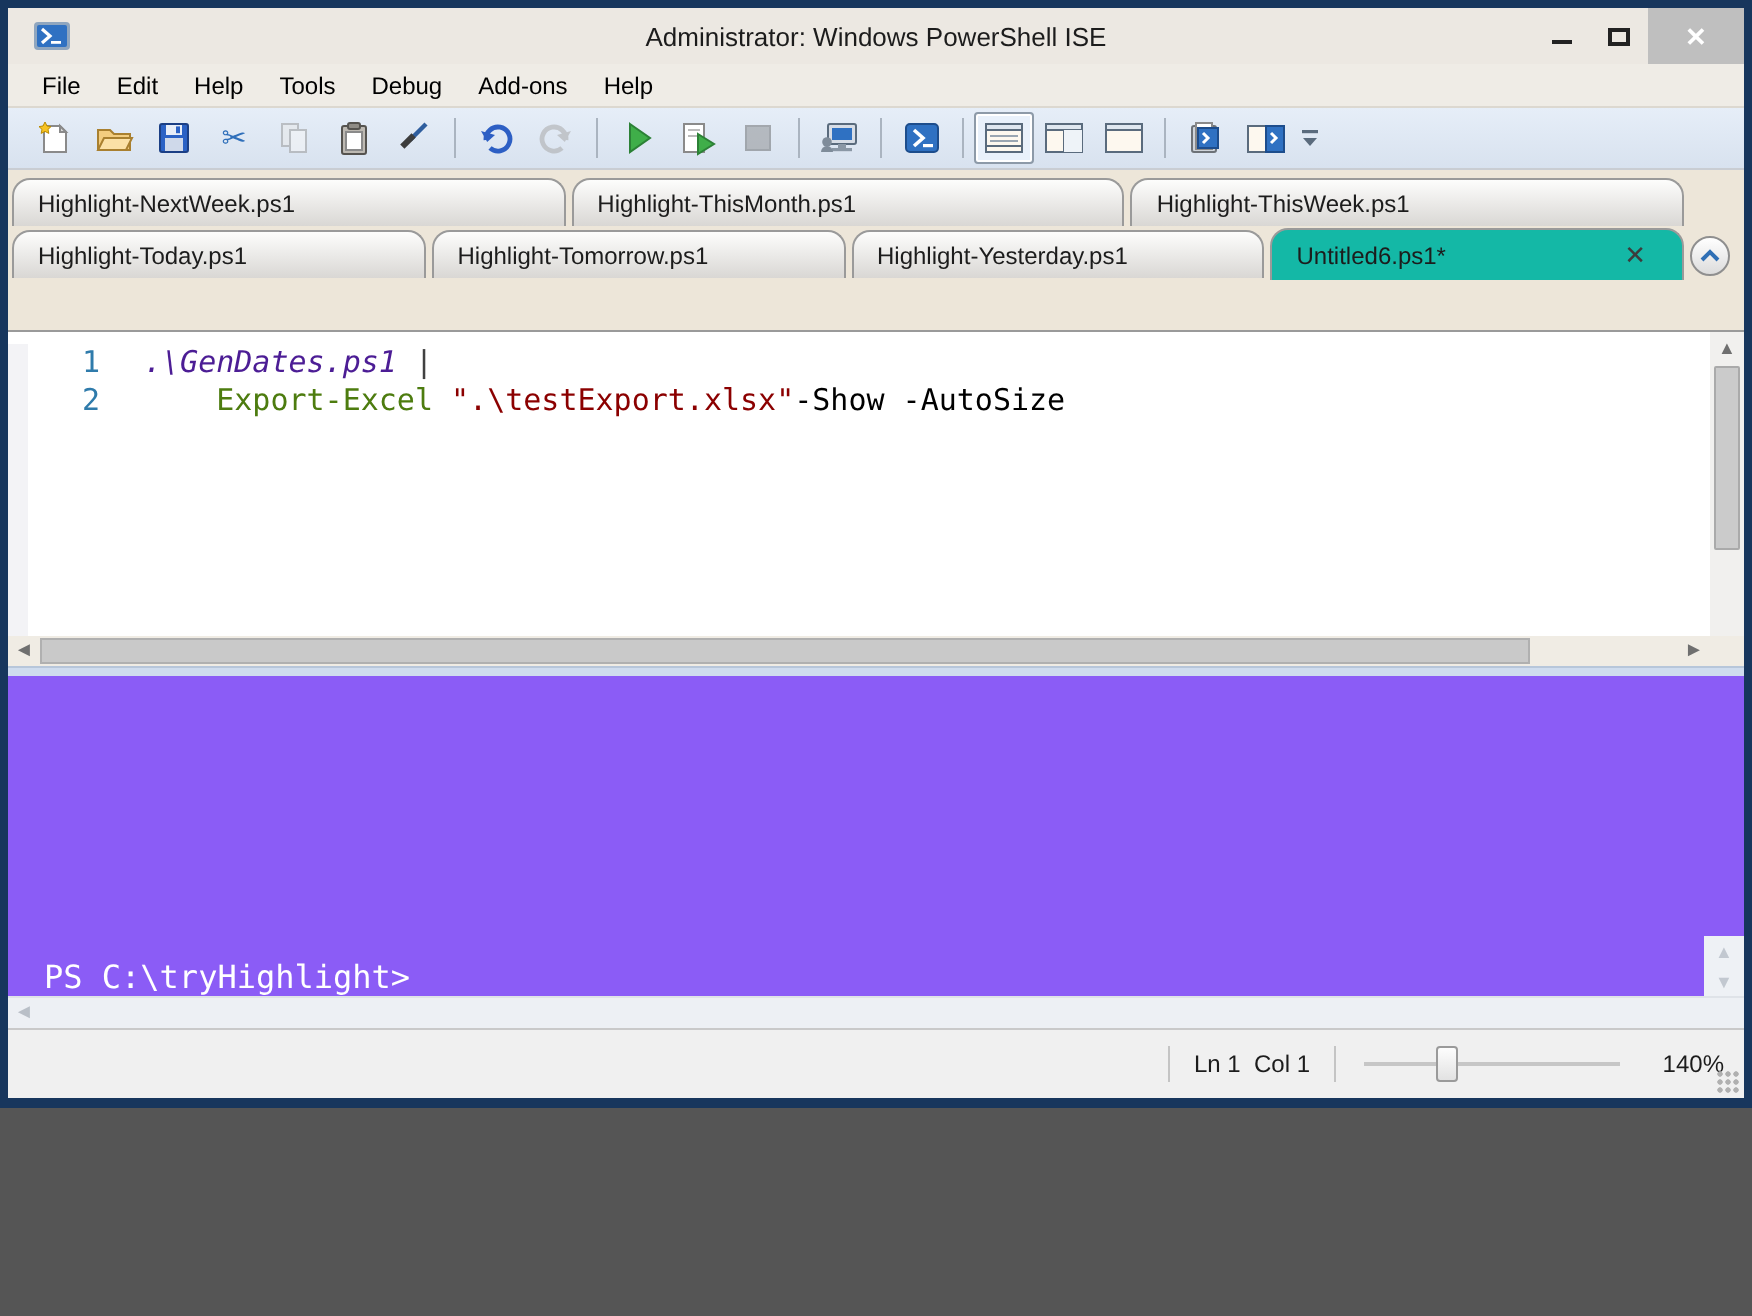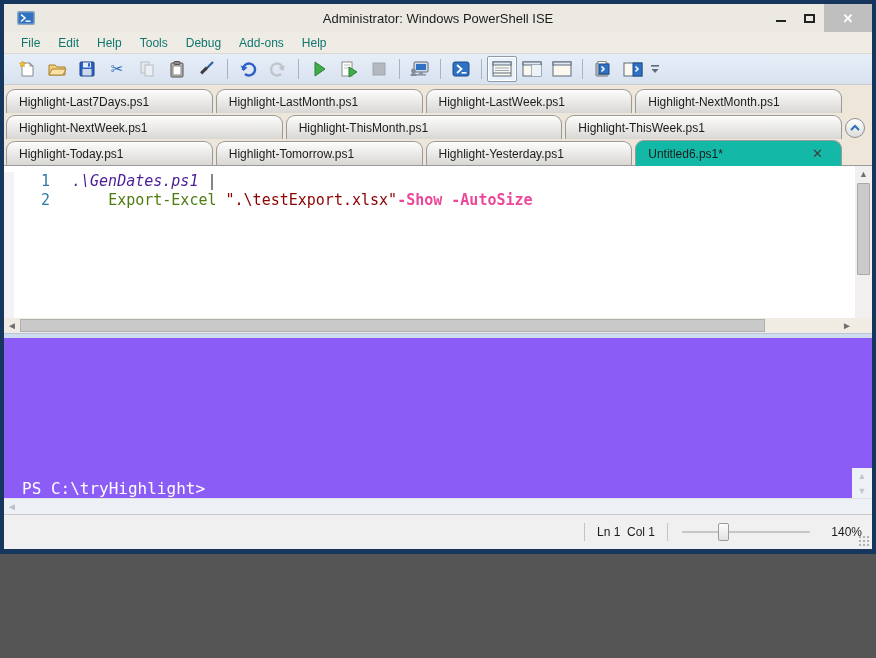--- a/index.html
+++ b/index.html
@@ -13,21 +13,21 @@
   .app-icon{ width:20px; height:16px; margin-left:12px; display:flex; align-items:center; justify-content:center; }
   .win-title{ position:absolute; left:0; right:0; text-align:center; font-size:13px; color:#1c1c1c; }
   .win-btns{ margin-left:auto; display:flex; align-items:stretch; height:100%; z-index:2; }
   .win-btn{ width:29px; display:flex; align-items:center; justify-content:center; color:#222; }
   .btn-min .glyph{ width:10px; height:2px; background:#222; margin-top:6px; }
   .btn-max .glyph{ width:11px; height:9px; border:2px solid #222; background:transparent; }
   .btn-close{ width:48px; background:#bfbfbf; color:#fff; font-size:13px; font-weight:bold; }
 
   
   .menubar{ height:22px; flex:0 0 22px; display:flex; align-items:center; background:#efece6; padding-left:8px; border-bottom:1px solid #dcd8d0; }
-  .menu-item{ font-size:12px; color:#0f766e; padding:2px 9px; }
+  .menu-item{ font-size:12px; color:#000000; padding:2px 9px; }
 
   
   .toolbar{ height:31px; flex:0 0 31px; display:flex; align-items:center; background:linear-gradient(#e6eef8,#d8e2ef); padding-left:8px; border-bottom:1px solid #c9cdd3; }
   .tool-btn{ width:30px; height:26px; display:flex; align-items:center; justify-content:center; border:1px solid transparent; border-radius:2px; }
   .tool-btn.selected{ border:1px solid #8d9aa8; background:#e9f1fb; box-shadow:inset 0 0 0 1px #fff; }
   .tool-sep{ width:1px; height:20px; background:#aab4c0; margin:0 5px; }
   .tool-overflow{ width:14px; height:26px; display:flex; align-items:center; justify-content:center; }
 
   
   .tabstrip{ flex:0 0 81px; background:#ede6d9; position:relative; padding-top:2px; border-bottom:1px solid #9a9a9a; }
@@ -296,34 +296,20 @@
         </span>
         <span class="tool-overflow">
           <svg width="10" height="10" viewBox="0 0 10 10">
             <rect x="1" y="1" width="8" height="1.6" fill="#5a6b7d"></rect>
             <path d="M1.5 5 L8.5 5 L5 9 z" fill="#5a6b7d"></path>
           </svg>
         </span>
       </div>
 
     <div class="tabstrip">
-      <div class="tab-row">
-          <div class="tab">
-            <span>Highlight-Last7Days.ps1</span>
-          </div>
-          <div class="tab">
-            <span>Highlight-LastMonth.ps1</span>
-          </div>
-          <div class="tab">
-            <span>Highlight-LastWeek.ps1</span>
-          </div>
-          <div class="tab">
-            <span>Highlight-NextMonth.ps1</span>
-          </div>
-        </div>
         <div class="tab-row">
           <div class="tab">
             <span>Highlight-NextWeek.ps1</span>
           </div>
           <div class="tab">
             <span>Highlight-ThisMonth.ps1</span>
           </div>
           <div class="tab">
             <span>Highlight-ThisWeek.ps1</span>
           </div>
@@ -353,21 +339,21 @@
     <div class="editor">
       <div class="editor-main">
         <div class="gutter-stripe"></div>
         <div class="code-lines">
             <div class="code-line">
               <span class="line-num">1</span>
               <span class="code-text"><span style="color: #4c1d95; font-style: italic;">.\GenDates.ps1 </span><span style="color: rgb(65, 65, 65);">|</span></span>
             </div>
             <div class="code-line">
               <span class="line-num">2</span>
-              <span class="code-text"><span style="color: rgb(0, 0, 0);">    </span><span style="color: #4d7c0f;">Export-Excel</span><span style="color: rgb(0, 0, 0);"> </span><span style="color: rgb(139, 0, 0);">".\testExport.xlsx"</span><span style="color: #ec4899; font-weight: bold;">-Show -AutoSize</span></span>
+              <span class="code-text"><span style="color: rgb(0, 0, 0);">    </span><span style="color: #4d7c0f;">Export-Excel</span><span style="color: rgb(0, 0, 0);"> </span><span style="color: rgb(139, 0, 0);">".\testExport.xlsx"</span><span style="color: #000000;">-Show -AutoSize</span></span>
             </div>
           </div>
       </div>
       <div class="vscroll">
         <span class="vs-arrow">▲</span>
         <span class="vs-thumb"></span>
       </div>
     </div>
 
     <div class="editor-hscroll">

